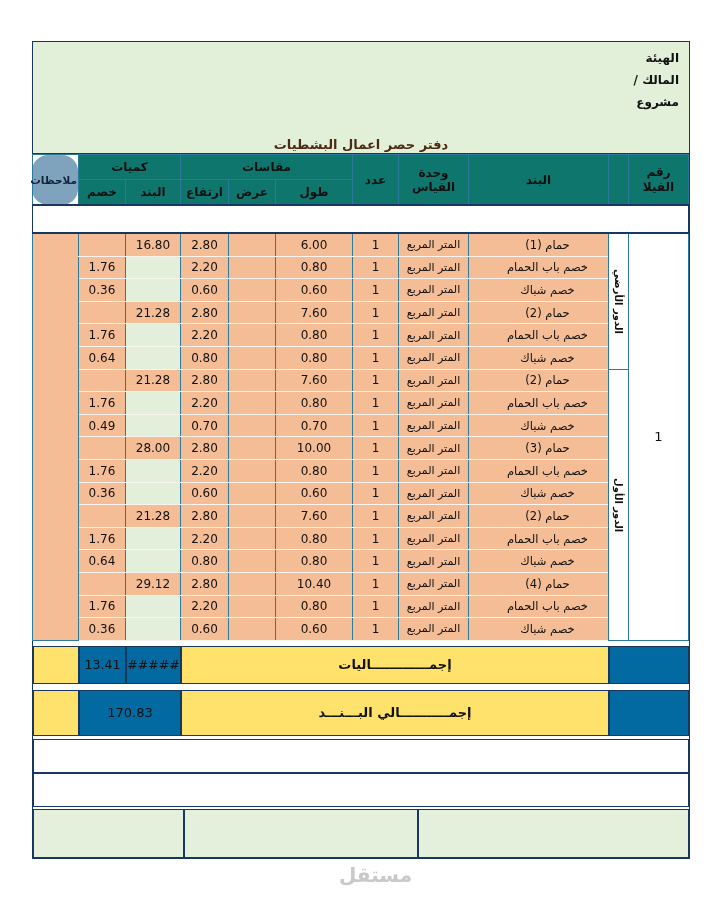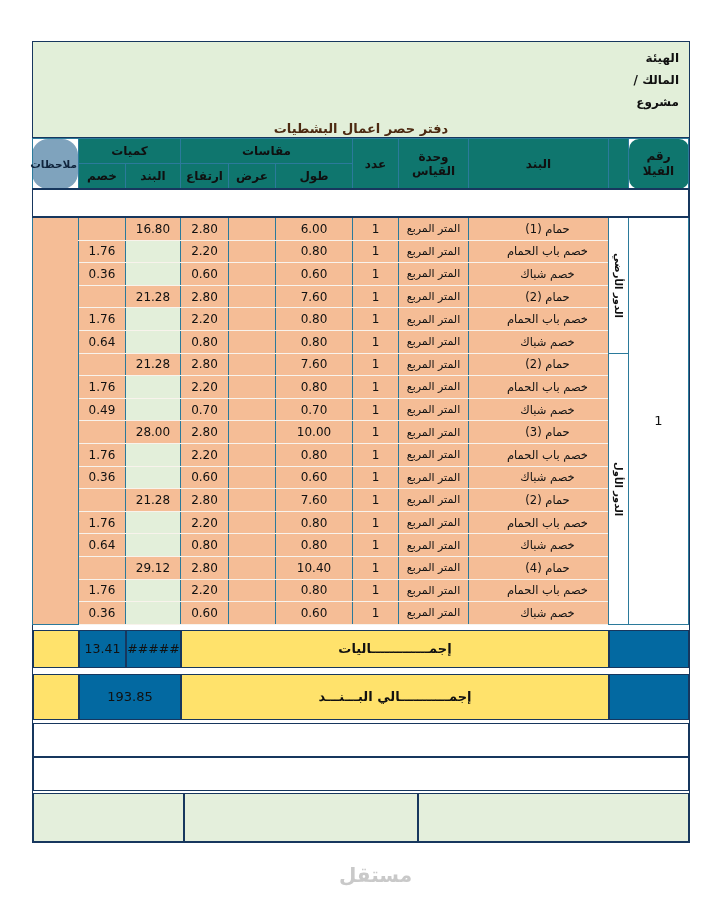--- a/index.html
+++ b/index.html
@@ -6,35 +6,35 @@
   body{
     width:720px;height:918px;background:#ffffff;position:relative;
     font-family:"DejaVu Sans", sans-serif;direction:rtl;color:#111;
   }
   .sheet{
     position:absolute;top:41px;right:30px;width:656px;
     border:1.5px solid #17375e;background:#fff;
   }
   
   .topbox{
-    height:96px;background:#e2efd9;border-bottom:1.5px solid #17375e;
+    height:112px;background:#e2efd9;border-bottom:1.5px solid #17375e;
     position:relative;padding:5px 10px 2px;box-sizing:border-box;
   }
   .toplabel{font-size:12px;font-weight:bold;line-height:1.85;color:#111;}
   .title{
     position:absolute;bottom:1px;left:0;right:0;text-align:center;
     font-size:13px;font-weight:bold;color:#4d2a12;letter-spacing:.5px;
   }
   
   table.main{border-collapse:collapse;table-layout:fixed;width:656px;border:1.5px solid #17375e;}
   th.h{
     background:#0f766e;border:1px solid #2b7a9b;font-size:12px;font-weight:bold;
     text-align:center;padding:1px 2px;height:22px;color:#101010;
   }
-  th.h-villa{padding:0 9px;line-height:1.25;border-radius:10px;}
+  th.h-villa{padding:0 9px;line-height:1.25;}
   th.h-notes{background:#7fa3bd;font-size:10.5px;color:#10243c;padding:0 1px;border-radius:16px;}
   tr.spacer td{
     height:24px;background:#fff;
     border-top:2px solid #17375e;border-bottom:2px solid #17375e;
     border-left:1.5px solid #17375e;border-right:1.5px solid #17375e;
   }
   td.c-data{
     background:#f5bd96;border-left:1px solid #2b7a9b;border-right:1px solid #2b7a9b;
     border-top:1px solid #f8f3ec;border-bottom:1px solid #f8f3ec;
     font-size:12px;text-align:center;height:21.6px;padding:0 2px;
@@ -319,21 +319,21 @@
     <div class="gcell"></div>
     <div class="gcell yellow label">إجمـــــــــــــاليات</div>
     <div class="gcell">#####</div>
     <div class="gcell">13.41</div>
     <div class="gcell yellow"></div>
   </div>
 
   <div class="grid itemtotal">
     <div class="gcell"></div>
     <div class="gcell yellow label">إجمـــــــــــالي البـــنـــد</div>
-    <div class="gcell" style="font-size:13px;">193.85</div>
+    <div class="gcell" style="font-size:13px;">170.83</div>
     <div class="gcell yellow"></div>
   </div>
 
   <div class="whiterow first"></div>
   <div class="whiterow"></div>
 
   <div class="grid greenband">
     <div class="gcell"></div>
     <div class="gcell"></div>
     <div class="gcell"></div>

